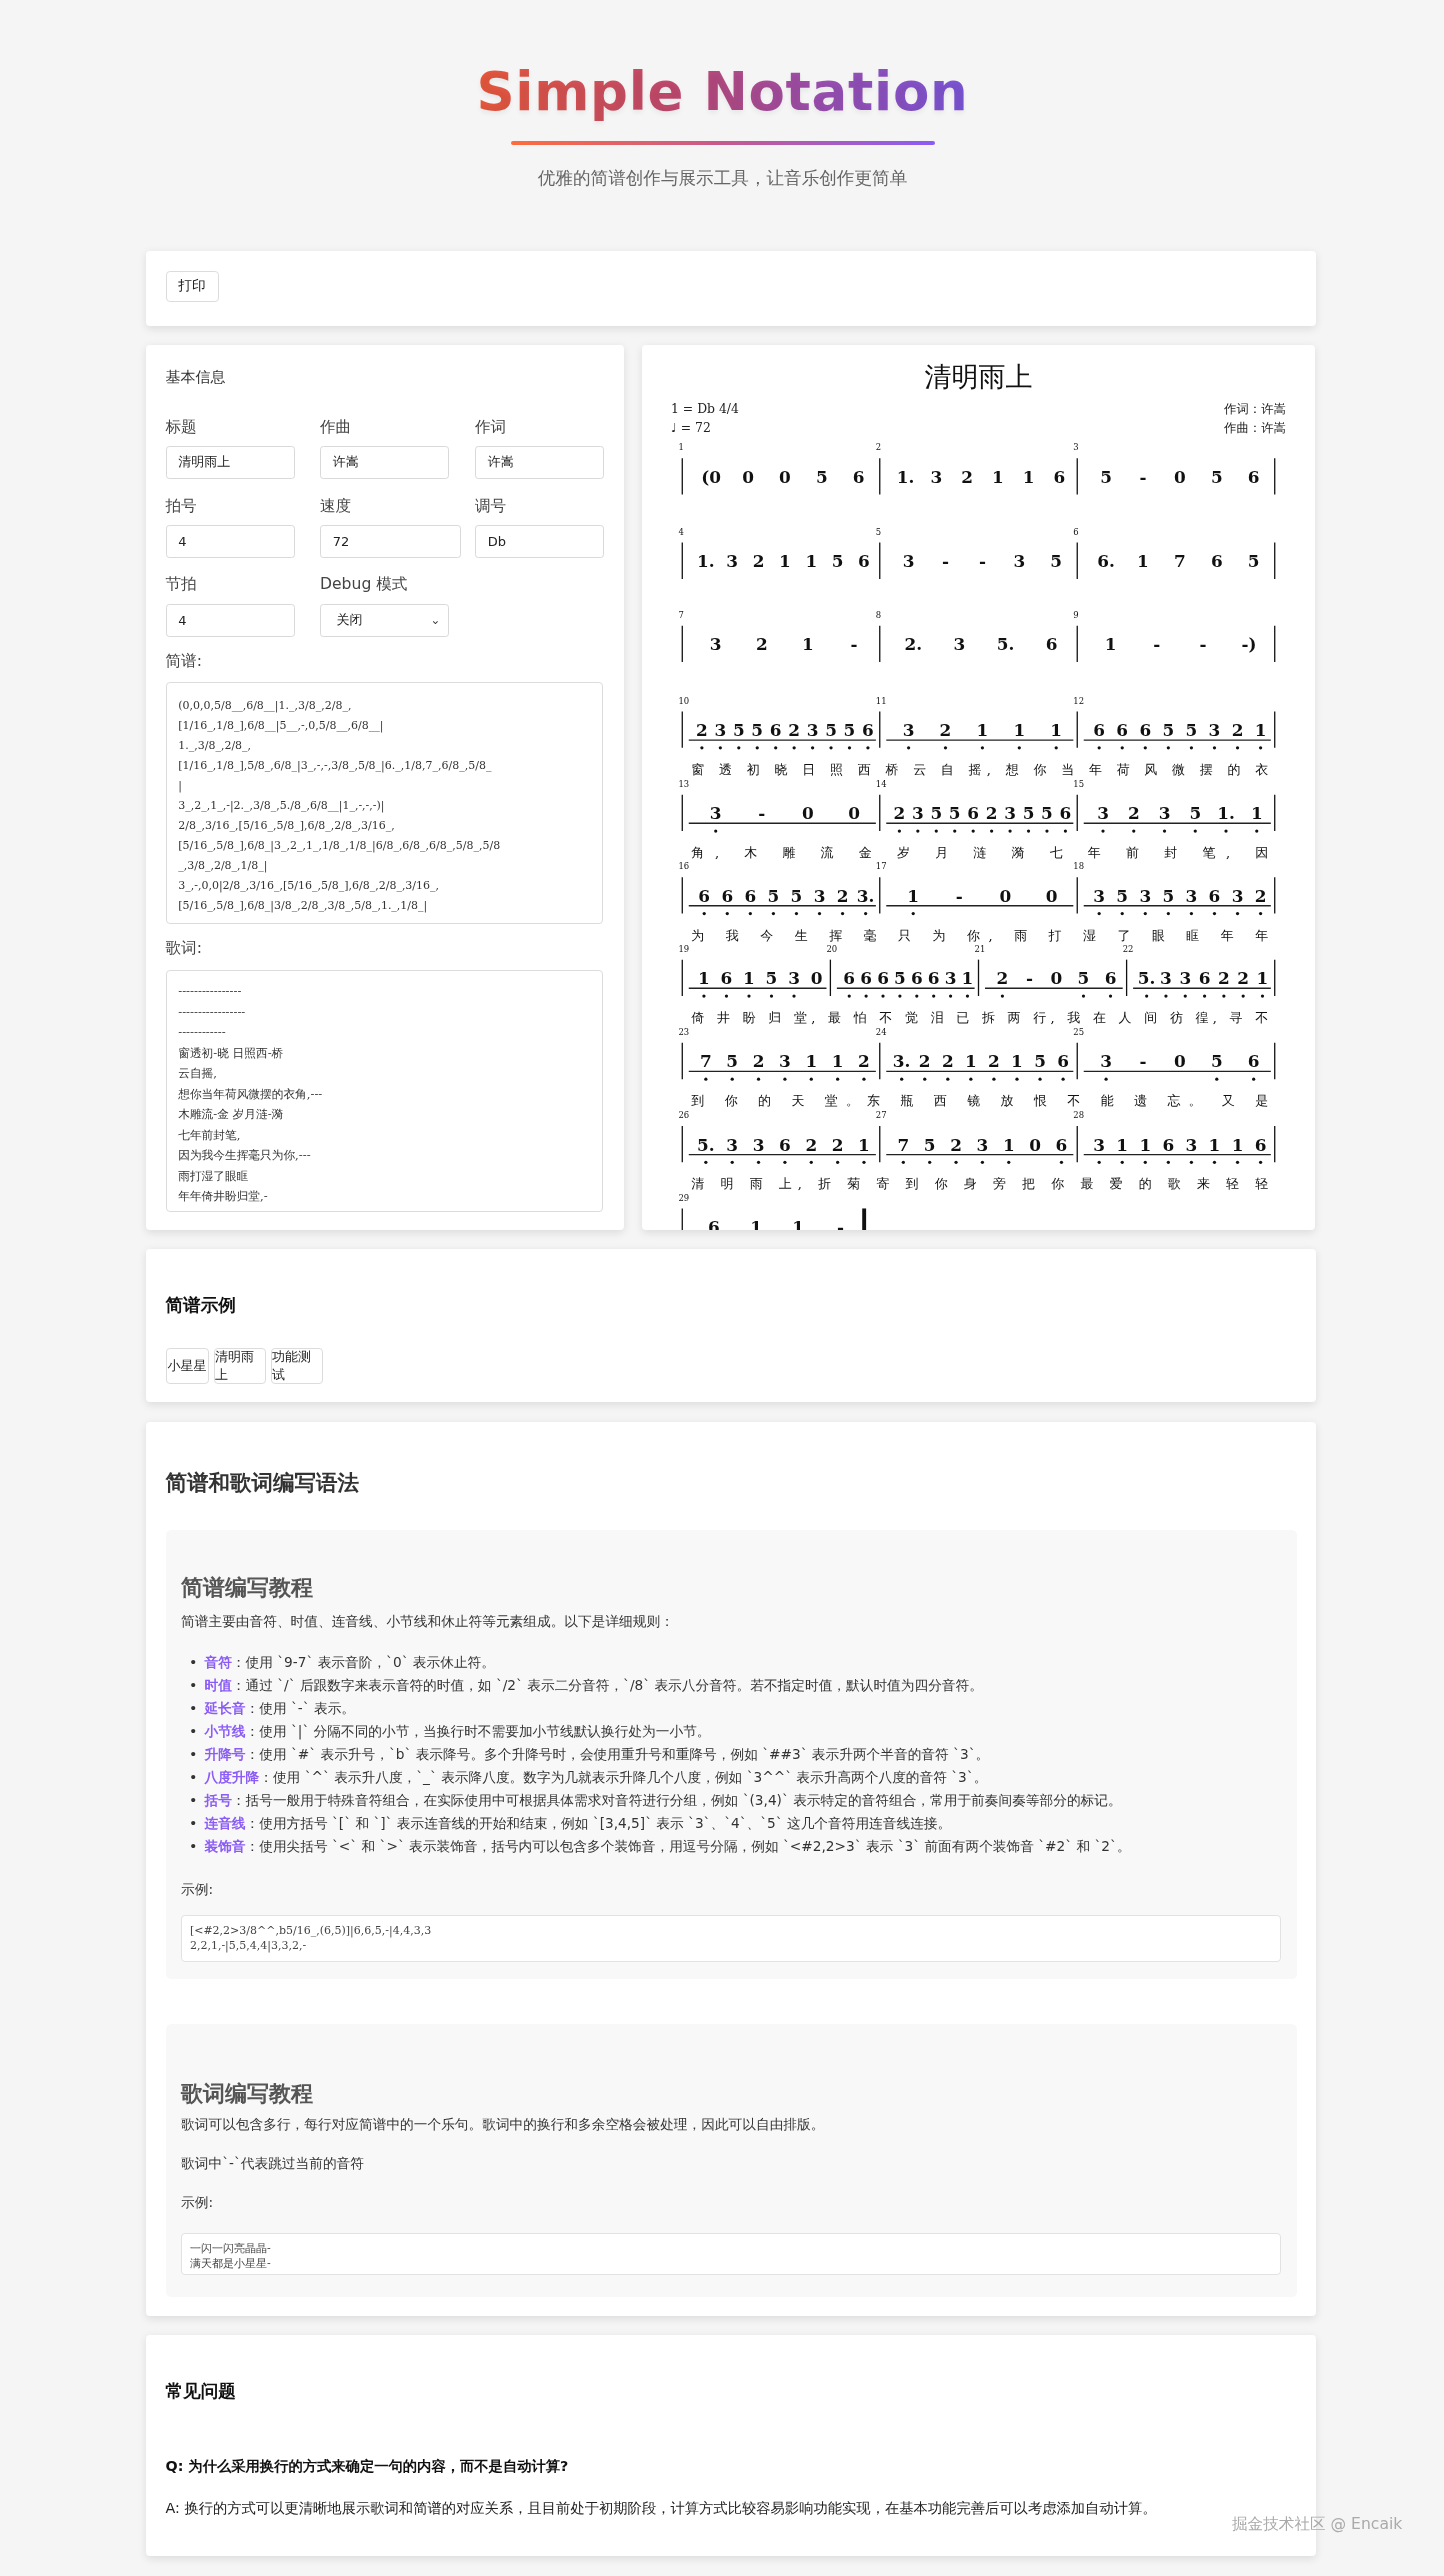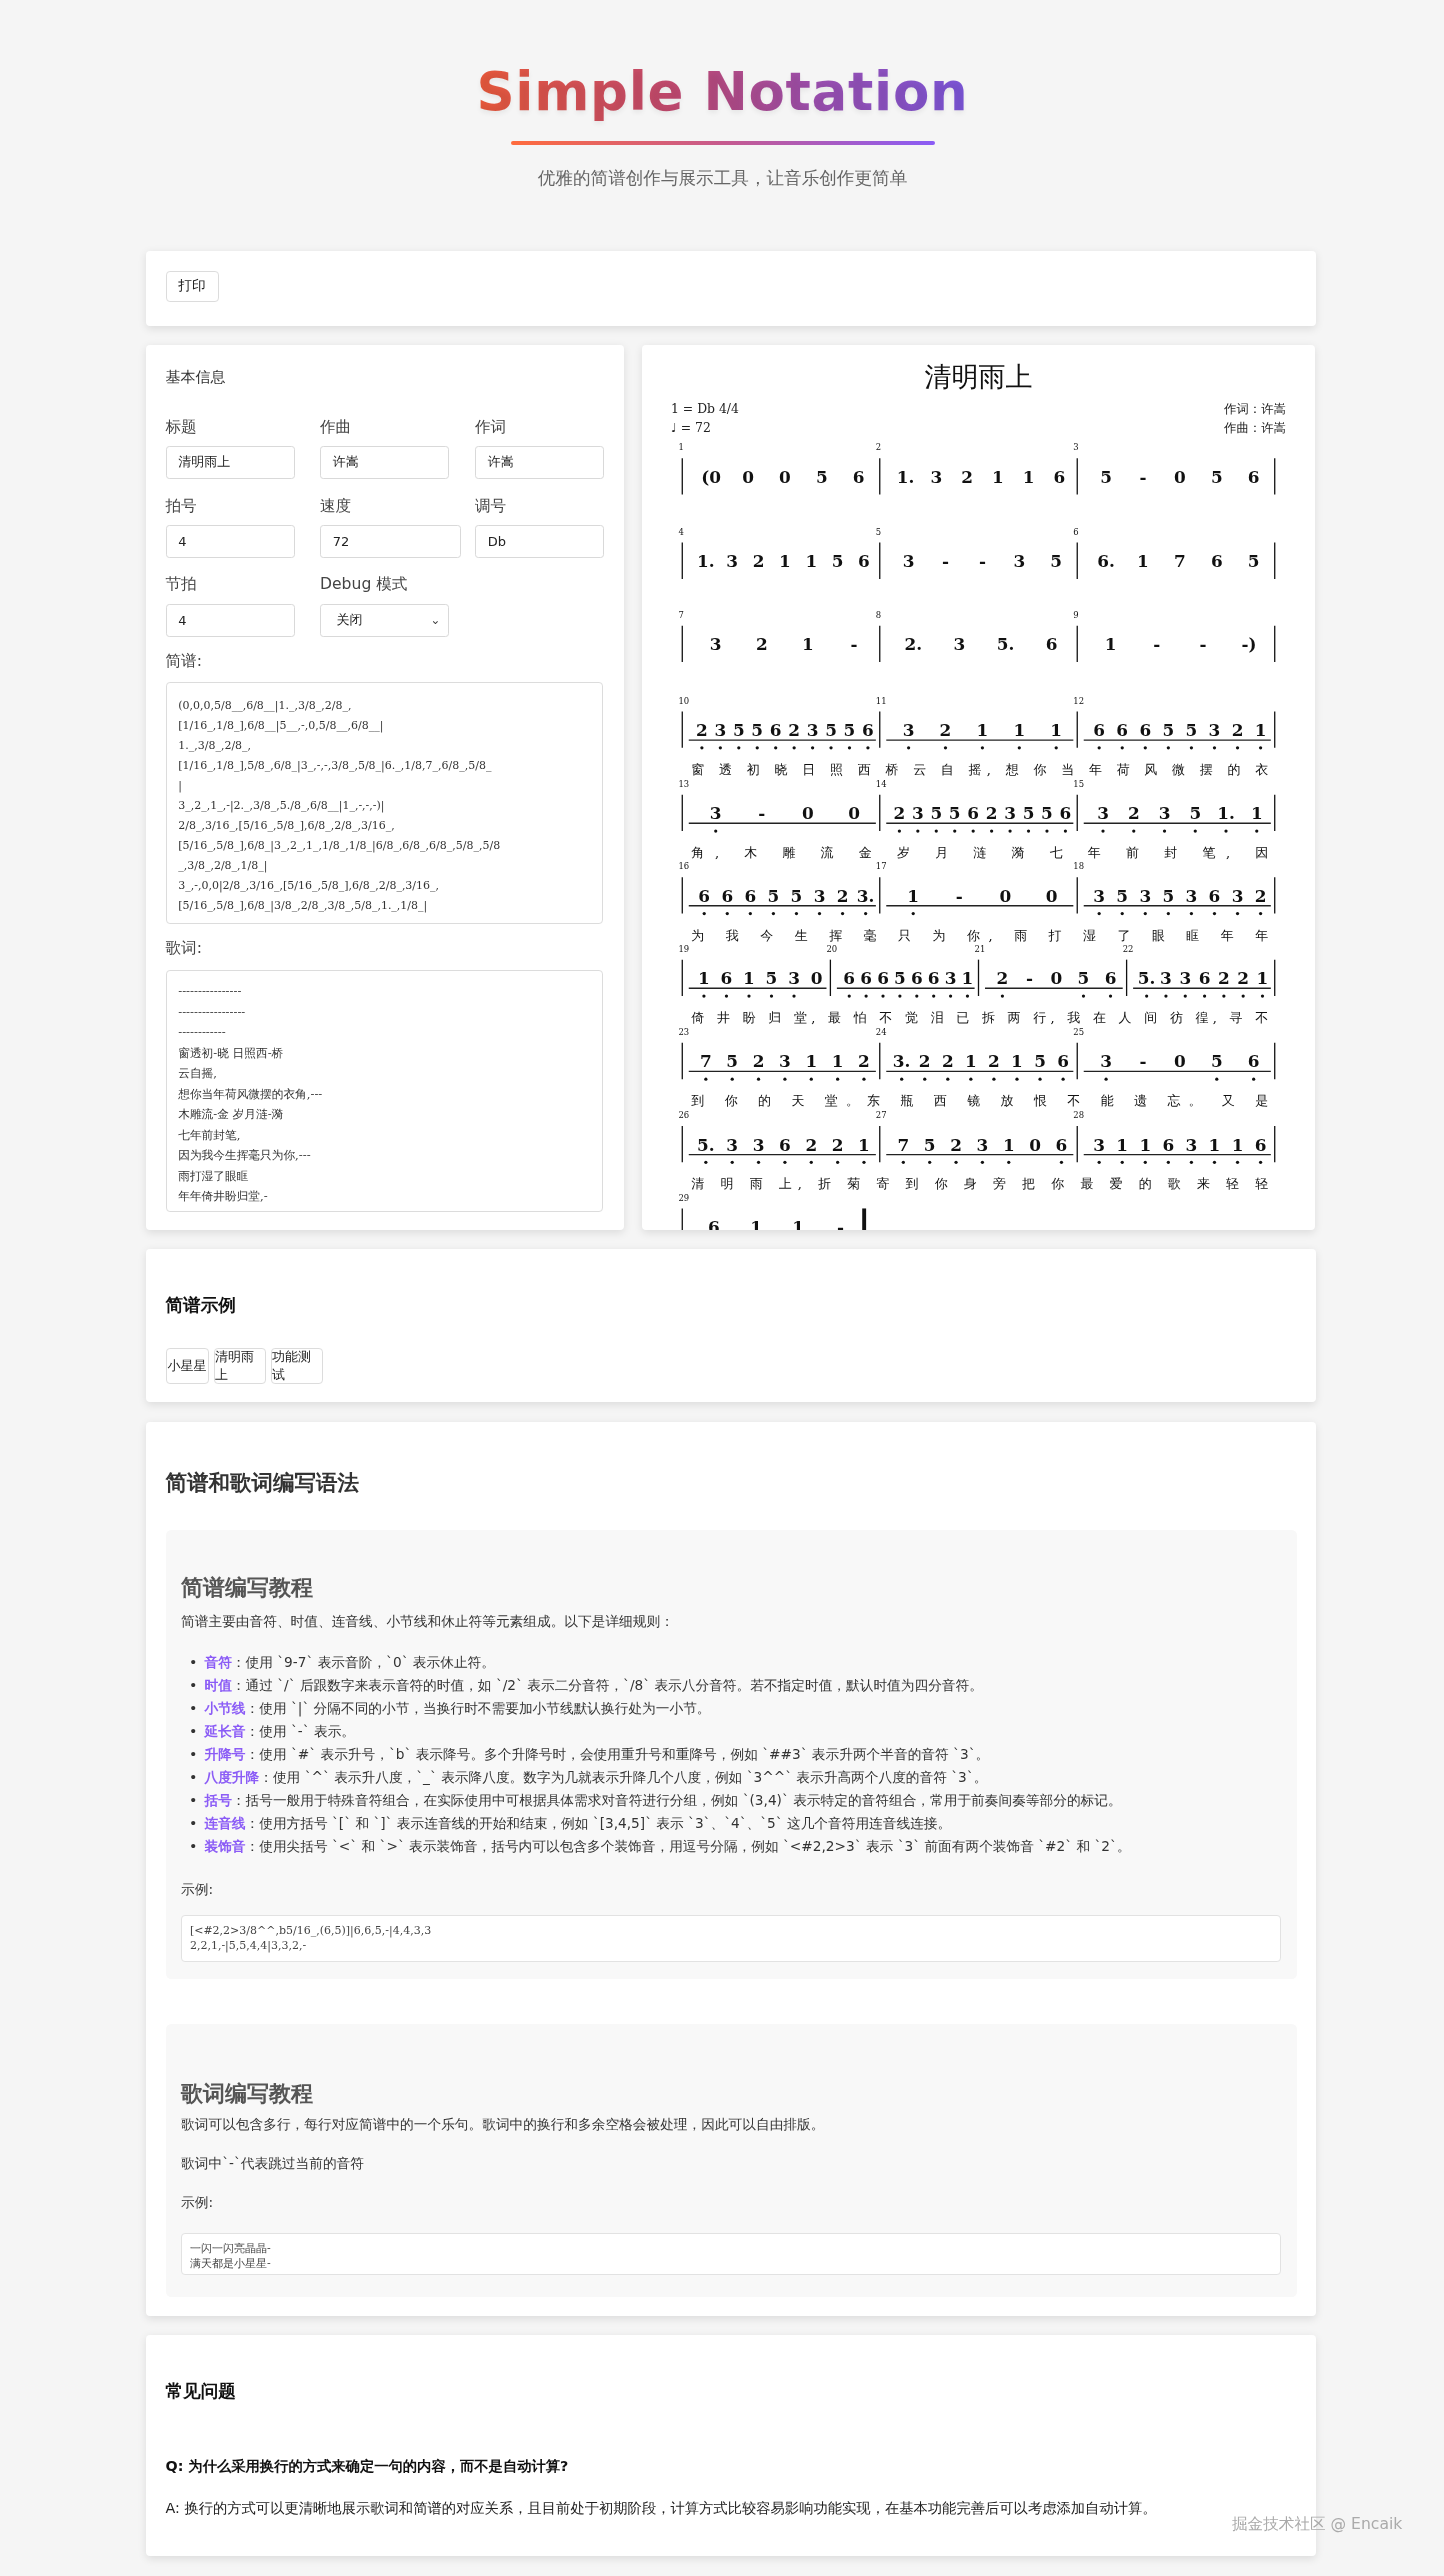--- a/index.html
+++ b/index.html
@@ -576,22 +576,22 @@
 
 <div class="card syntax">
   <h2>简谱和歌词编写语法</h2>
 
   <div class="panel" style="top:108px;height:449px;">
     <h3 style="top:43px;">简谱编写教程</h3>
     <p style="top:83px;">简谱主要由音符、时值、连音线、小节线和休止符等元素组成。以下是详细规则：</p>
     <ul class="rules" style="top:121px;">
       <li><b>音符</b><span>：使用 `9-7` 表示音阶，`0` 表示休止符。</span></li>
       <li><b>时值</b><span>：通过 `/` 后跟数字来表示音符的时值，如 `/2` 表示二分音符，`/8` 表示八分音符。若不指定时值，默认时值为四分音符。</span></li>
+      <li><b>延长音</b><span>：使用 `-` 表示。</span></li>
       <li><b>小节线</b><span>：使用 `|` 分隔不同的小节，当换行时不需要加小节线默认换行处为一小节。</span></li>
-      <li><b>延长音</b><span>：使用 `-` 表示。</span></li>
       <li><b>升降号</b><span>：使用 `#` 表示升号，`b` 表示降号。多个升降号时，会使用重升号和重降号，例如 `##3` 表示升两个半音的音符 `3`。</span></li>
       <li><b>八度升降</b><span>：使用 `^` 表示升八度，`_` 表示降八度。数字为几就表示升降几个八度，例如 `3^^` 表示升高两个八度的音符 `3`。</span></li>
       <li><b>括号</b><span>：括号一般用于特殊音符组合，在实际使用中可根据具体需求对音符进行分组，例如 `(3,4)` 表示特定的音符组合，常用于前奏间奏等部分的标记。</span></li>
       <li><b>连音线</b><span>：使用方括号 `[` 和 `]` 表示连音线的开始和结束，例如 `[3,4,5]` 表示 `3`、`4`、`5` 这几个音符用连音线连接。</span></li>
       <li><b>装饰音</b><span>：使用尖括号 `&lt;` 和 `&gt;` 表示装饰音，括号内可以包含多个装饰音，用逗号分隔，例如 `&lt;#2,2&gt;3` 表示 `3` 前面有两个装饰音 `#2` 和 `2`。</span></li>
     </ul>
     <p style="top:351px;">示例:</p>
     <div class="code" style="top:385px;height:47px;">[&lt;#2,2&gt;3/8^^,b5/16_,(6,5)]|6,6,5,-|4,4,3,3
 2,2,1,-|5,5,4,4|3,3,2,-</div>
   </div>

